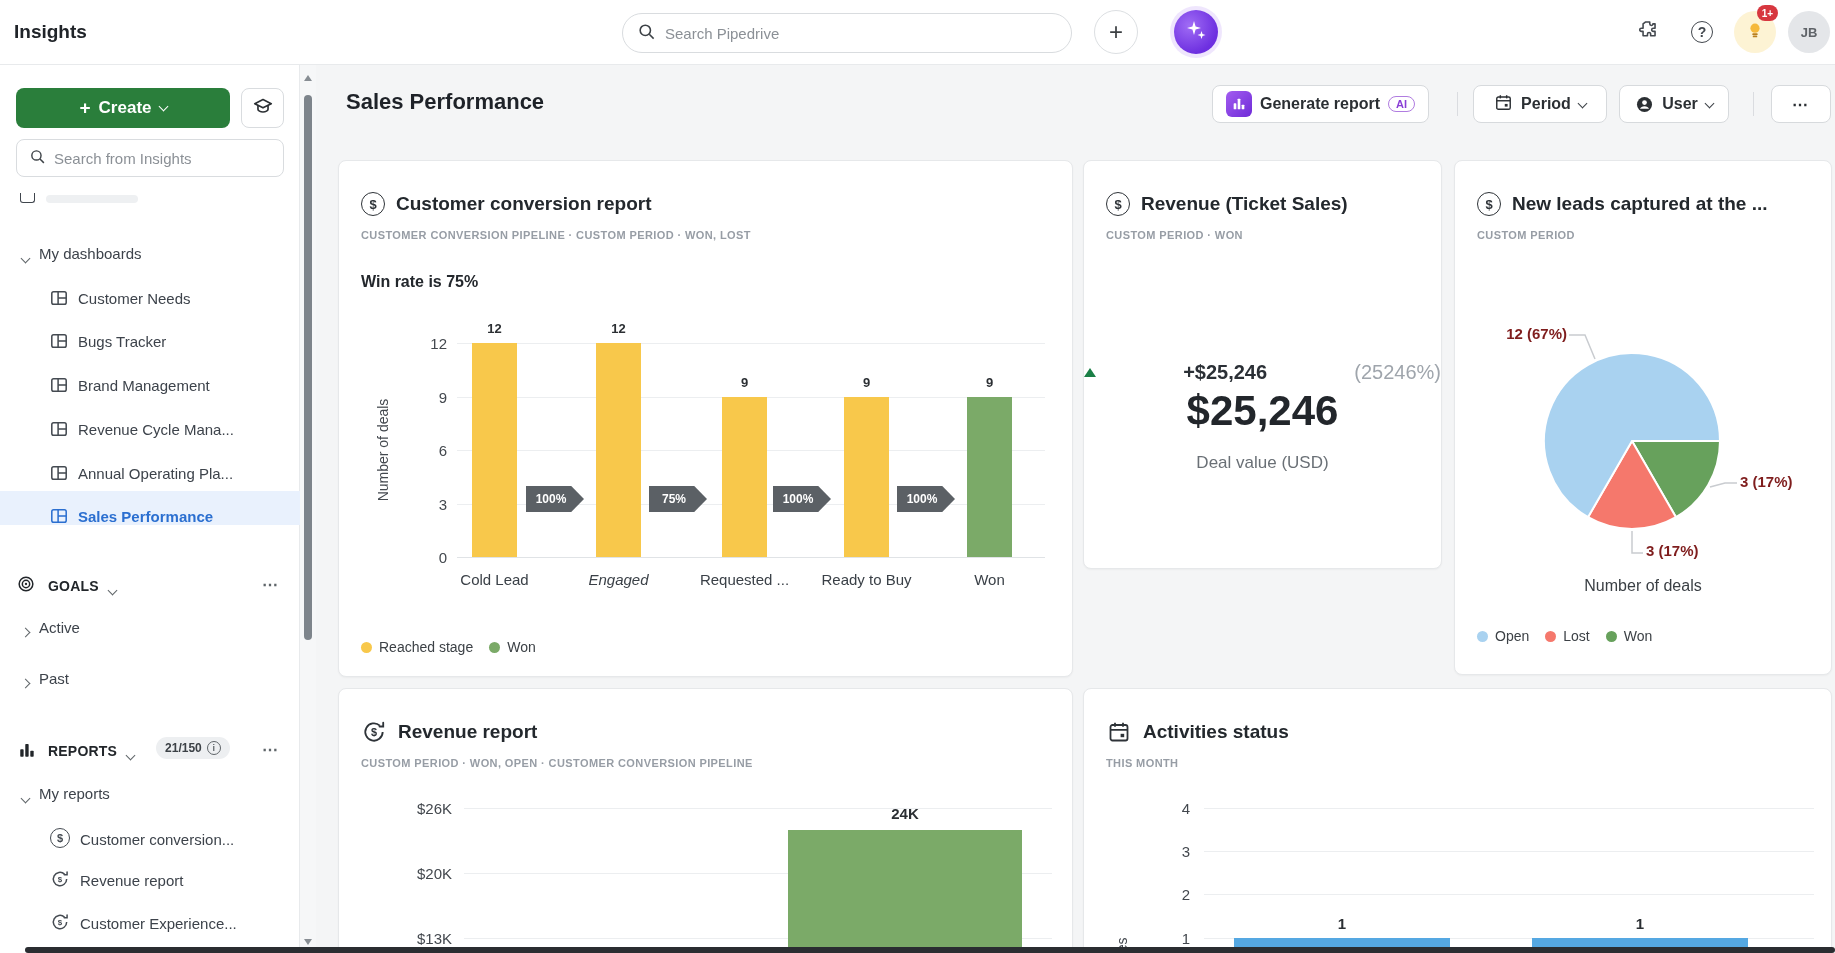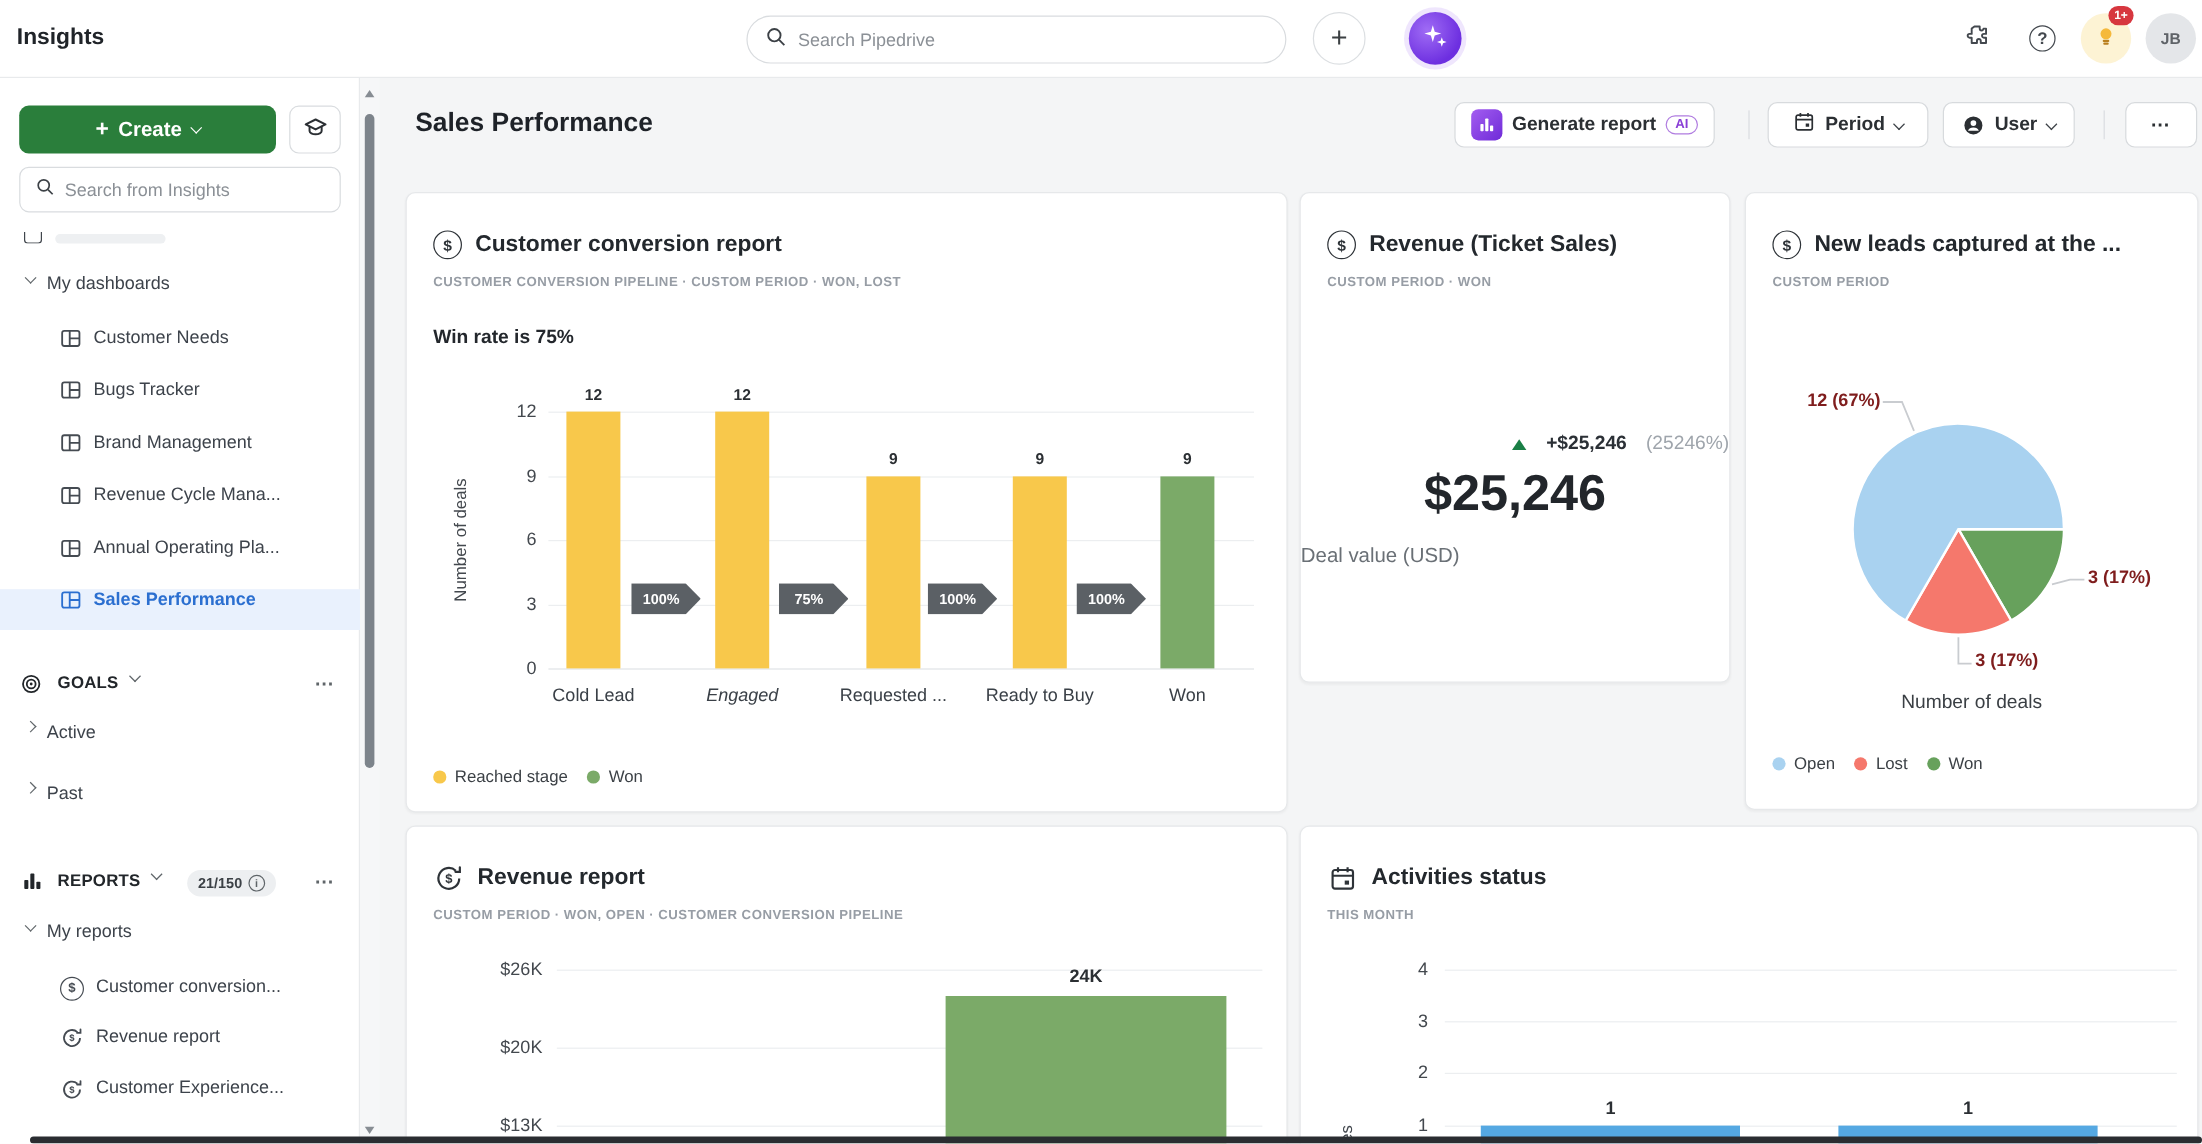--- a/index.html
+++ b/index.html
@@ -35,21 +35,21 @@
   #sidebar{position:absolute;left:0;top:65px;width:300px;height:888px;background:#fff;border-right:1px solid #e8eaec;z-index:30}
   #create-btn{position:absolute;left:16px;top:23px;width:214px;height:40px;border-radius:8px;background:#2a7e3b;
     color:#fff;display:flex;align-items:center;justify-content:center;gap:8px;font-size:17px;font-weight:700}
   #create-btn .chev{border-color:#fff;margin-top:-3px}
   #learn-btn{position:absolute;left:241px;top:23px;width:43px;height:40px;border-radius:8px;border:1px solid #d9dcdf;
     background:#fff;display:flex;align-items:center;justify-content:center;color:#2b2f33}
   #sidebar-search{position:absolute;left:16px;top:74px;width:268px;height:38px;border:1px solid #d9dcdf;border-radius:8px;
     display:flex;align-items:center;padding:0 12px;gap:8px;background:#fff}
   #sidebar-search input{border:none;outline:none;font-size:15px;flex:1;color:#3c4146;font-family:inherit}
   #sidebar-search input::placeholder{color:#8b9096}
-  .side-row{position:absolute;left:0;width:300px;height:34px;display:flex;align-items:flex-start;font-size:15px;color:#3d434b}
+  .side-row{position:absolute;left:0;width:300px;height:34px;display:flex;align-items:flex-end;font-size:15px;color:#3d434b}
   .side-row .chev{margin:0 10px 0 22px;color:#5f6569}
   .section-head{font-weight:700;font-size:14px;color:#22262a;letter-spacing:.2px}
   .dash-item{padding-left:50px;gap:10px}
   .dash-item svg{flex:0 0 auto;color:#454b52}
   .dash-item.active{background:#e9f1fd;color:#2b6fd0;font-weight:700}
   .dash-item.active svg{color:#2b6fd0}
   .report-item{padding-left:50px;gap:10px}
   .dots-menu{position:absolute;right:20px;letter-spacing:2px;font-size:16px;font-weight:700;color:#5f6569}
   #reports-badge{display:flex;align-items:center;gap:5px;background:#edeff1;border-radius:11px;height:22px;
     padding:0 9px;font-size:12px;font-weight:700;color:#3c4146;margin-left:12px}
@@ -110,26 +110,26 @@
   .bar-label{position:absolute;transform:translateX(-50%);font-size:13px;font-weight:700;color:#2b2f33}
   .x-label{position:absolute;transform:translateX(-50%);font-size:15px;color:#3a4047;white-space:nowrap}
   .conv-badge{position:absolute;transform:translateX(-50%);width:58px;height:26px;background:#5b6065;color:#fff;
     font-size:12px;font-weight:700;display:flex;align-items:center;justify-content:center;padding-right:8px;
     clip-path:polygon(0 0,78% 0,100% 50%,78% 100%,0 100%)}
   .legend{position:absolute;left:22px;display:flex;align-items:center;gap:16px;font-size:14px;color:#3c4146}
   .legend-item{display:flex;align-items:center;gap:7px}
   .legend-dot{width:11px;height:11px;border-radius:50%;background:#ccc}
 
   
-  #kpi-delta{position:absolute;left:0;top:200px;width:100%;display:flex;align-items:center;justify-content:flex-end;gap:16px;font-size:16px}
+  #kpi-delta{position:absolute;left:0;top:200px;width:100%;display:flex;align-items:center;justify-content:space-between;gap:16px;font-size:20px}
   #kpi-delta .tri{width:0;height:0;border-left:6px solid transparent;border-right:6px solid transparent;border-bottom:9px solid #1a7f46}
   #kpi-delta .amt{font-weight:600;color:#2b3036}
   #kpi-delta .pct{color:#9fa5ac}
   #kpi-value{position:absolute;left:0;top:226px;width:100%;text-align:center;font-size:42px;font-weight:800;color:#22262b}
-  #kpi-label{position:absolute;left:0;top:292px;width:100%;text-align:left;font-size:17px;color:#6a7076}
+  #kpi-label{position:absolute;left:0;top:292px;width:100%;text-align:center;font-size:17px;color:#6a7076}
 
   
   #pie-svg{position:absolute;left:0;top:120px}
   .pie-label{position:absolute;font-size:15px;font-weight:700;color:#7f1d1d;white-space:nowrap}
   #pie-label-open{left:20px;top:164px;width:92px;text-align:right}
   #pie-label-won{left:285px;top:312px}
   #pie-label-lost{left:191px;top:381px}
   #pie-footer{position:absolute;left:0;top:416px;width:100%;text-align:center;font-size:16px;color:#3a3f44}
 </style>
 </head>

